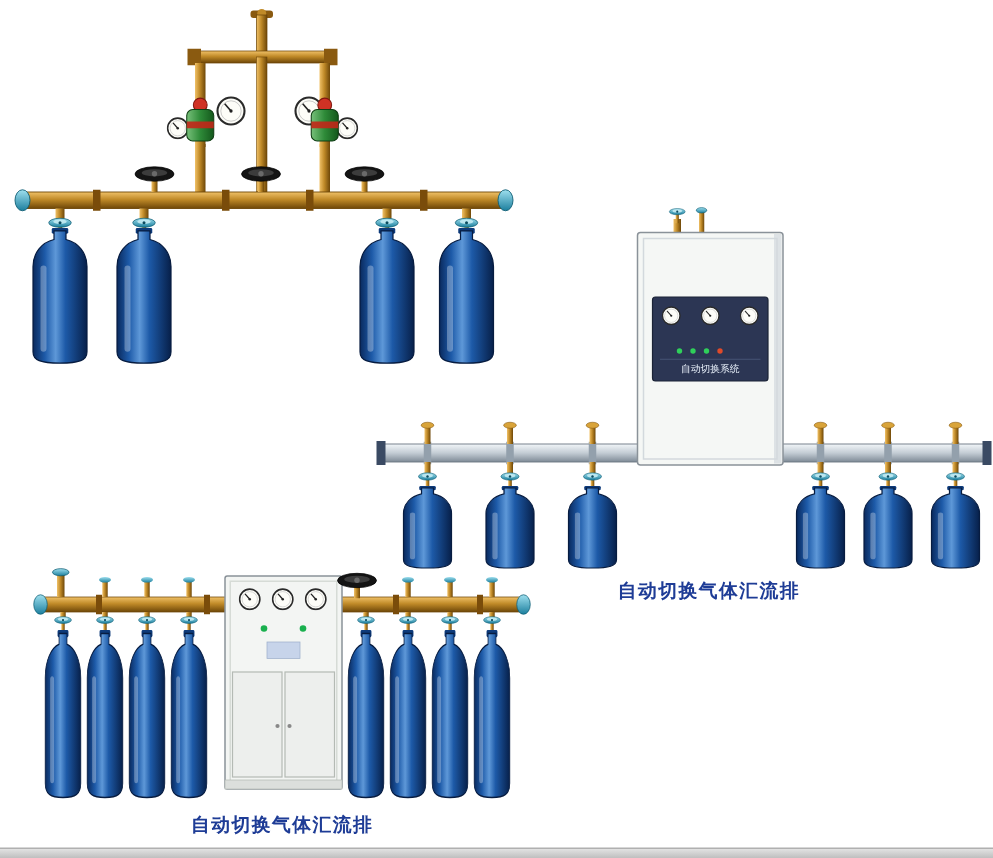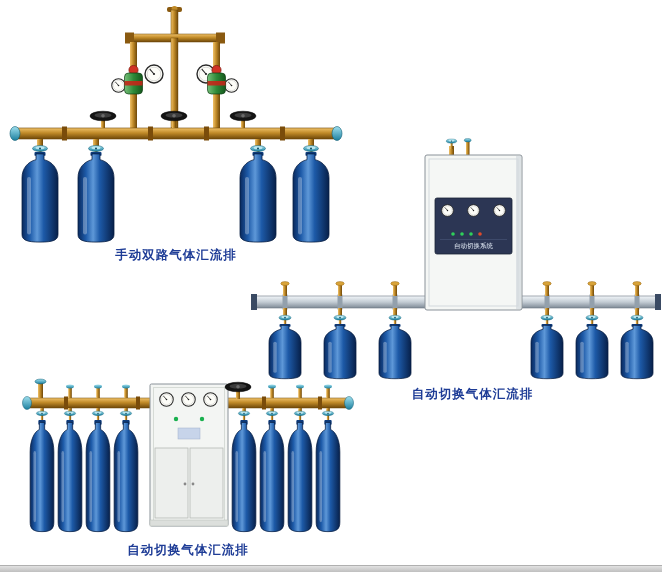--- a/index.html
+++ b/index.html
@@ -148,21 +148,20 @@
       <use href="#sym-valve" x="22" y="138" width="20" height="16"></use>
       <use href="#sym-valve" x="78" y="138" width="20" height="16"></use>
       <use href="#sym-valve" x="240" y="138" width="20" height="16"></use>
       <use href="#sym-valve" x="293" y="138" width="20" height="16"></use>
       <use href="#sym-cyl" x="10" y="146" width="44" height="92"></use>
       <use href="#sym-cyl" x="66" y="146" width="44" height="92"></use>
       <use href="#sym-cyl" x="228" y="146" width="44" height="92"></use>
       <use href="#sym-cyl" x="281" y="146" width="44" height="92"></use>
     </svg>
   </figure>
-  <div class="caption" style="left:8px;top:247px;width:336px;">手动双路气体汇流排</div>
 
   <figure style="left:250px;top:138px;width:412px;height:262px;">
     <svg class="art" width="412" height="262" viewBox="0 0 412 262">
 
       <g>
         <rect x="4" y="158" width="172" height="12" fill="url(#gradSilver)" stroke="#6b7682" stroke-width="0.6"></rect>
         <rect x="270" y="158" width="138" height="12" fill="url(#gradSilver)" stroke="#6b7682" stroke-width="0.6"></rect>
         <rect x="1" y="156" width="6" height="16" fill="#3a4a63"></rect>
         <rect x="405" y="156" width="6" height="16" fill="#3a4a63"></rect>
         <rect x="32.5" y="156.5" width="5" height="15" fill="#93a0ac"></rect>

